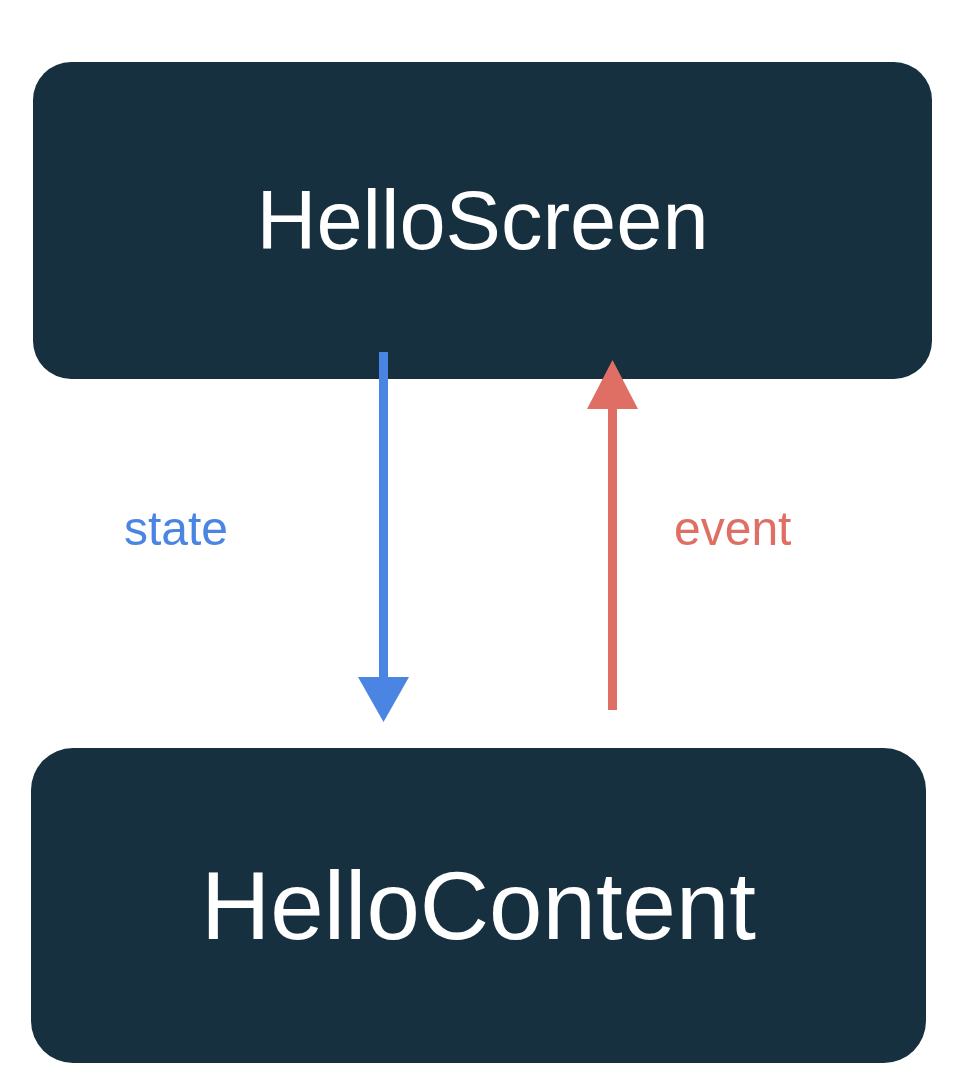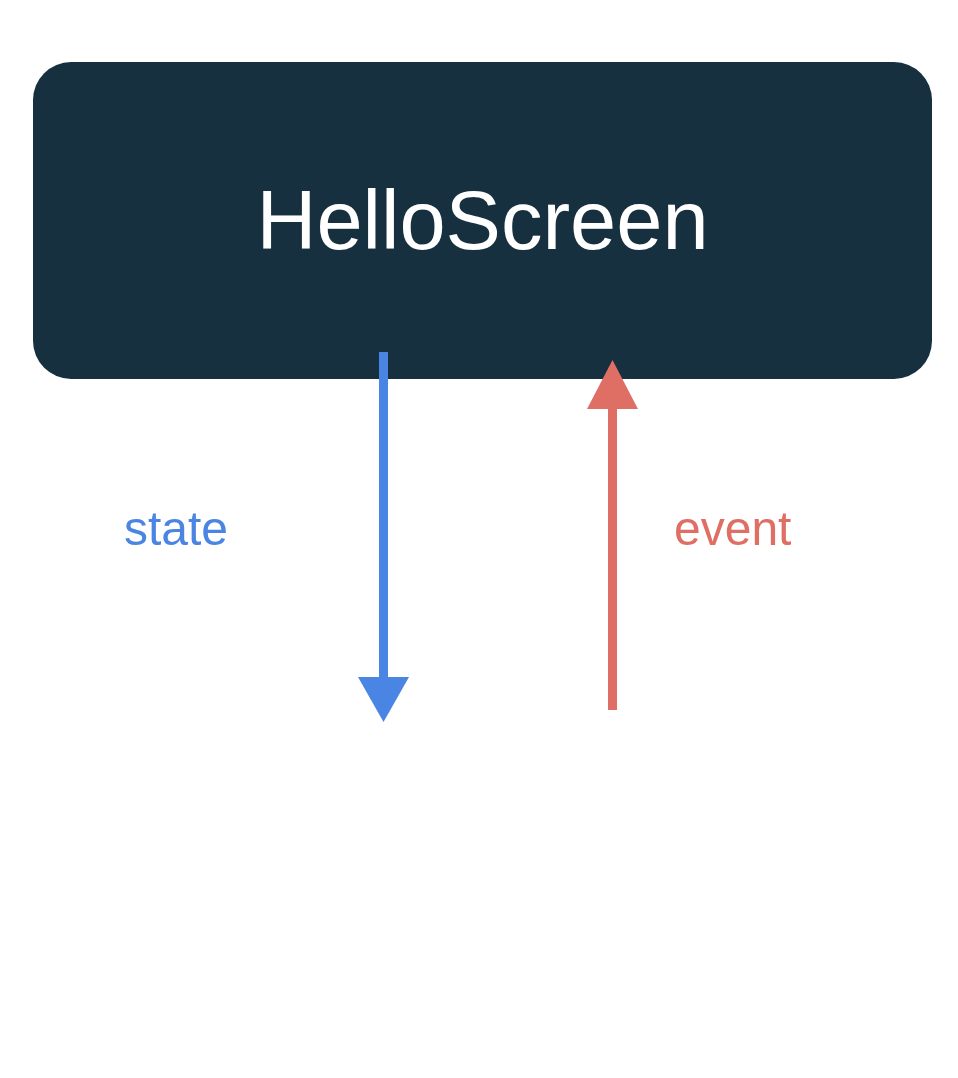--- a/index.html
+++ b/index.html
@@ -118,14 +118,17 @@
     <g id="arrow-event-group">
       <rect id="arrow-event-shaft" x="43" y="54" width="9" height="304" fill="#DF6F64"></rect>
       <polygon id="arrow-event-head" points="47.5,8 22,57 73,57" fill="#DF6F64"></polygon>
     </g>
   </svg>
 
   <div class="edge-label" id="label-state" style="color: rgb(74, 133, 227);">state</div>
 
   <div class="edge-label" id="label-event" style="color: rgb(223, 111, 100);">event</div>
 
+  <div class="node-box" id="node-content" style="background: rgb(22, 48, 63); color: rgb(255, 255, 255);">
+    <span class="node-label">HelloContent</span>
+  </div>
 
 </div>
 
 </body></html>

